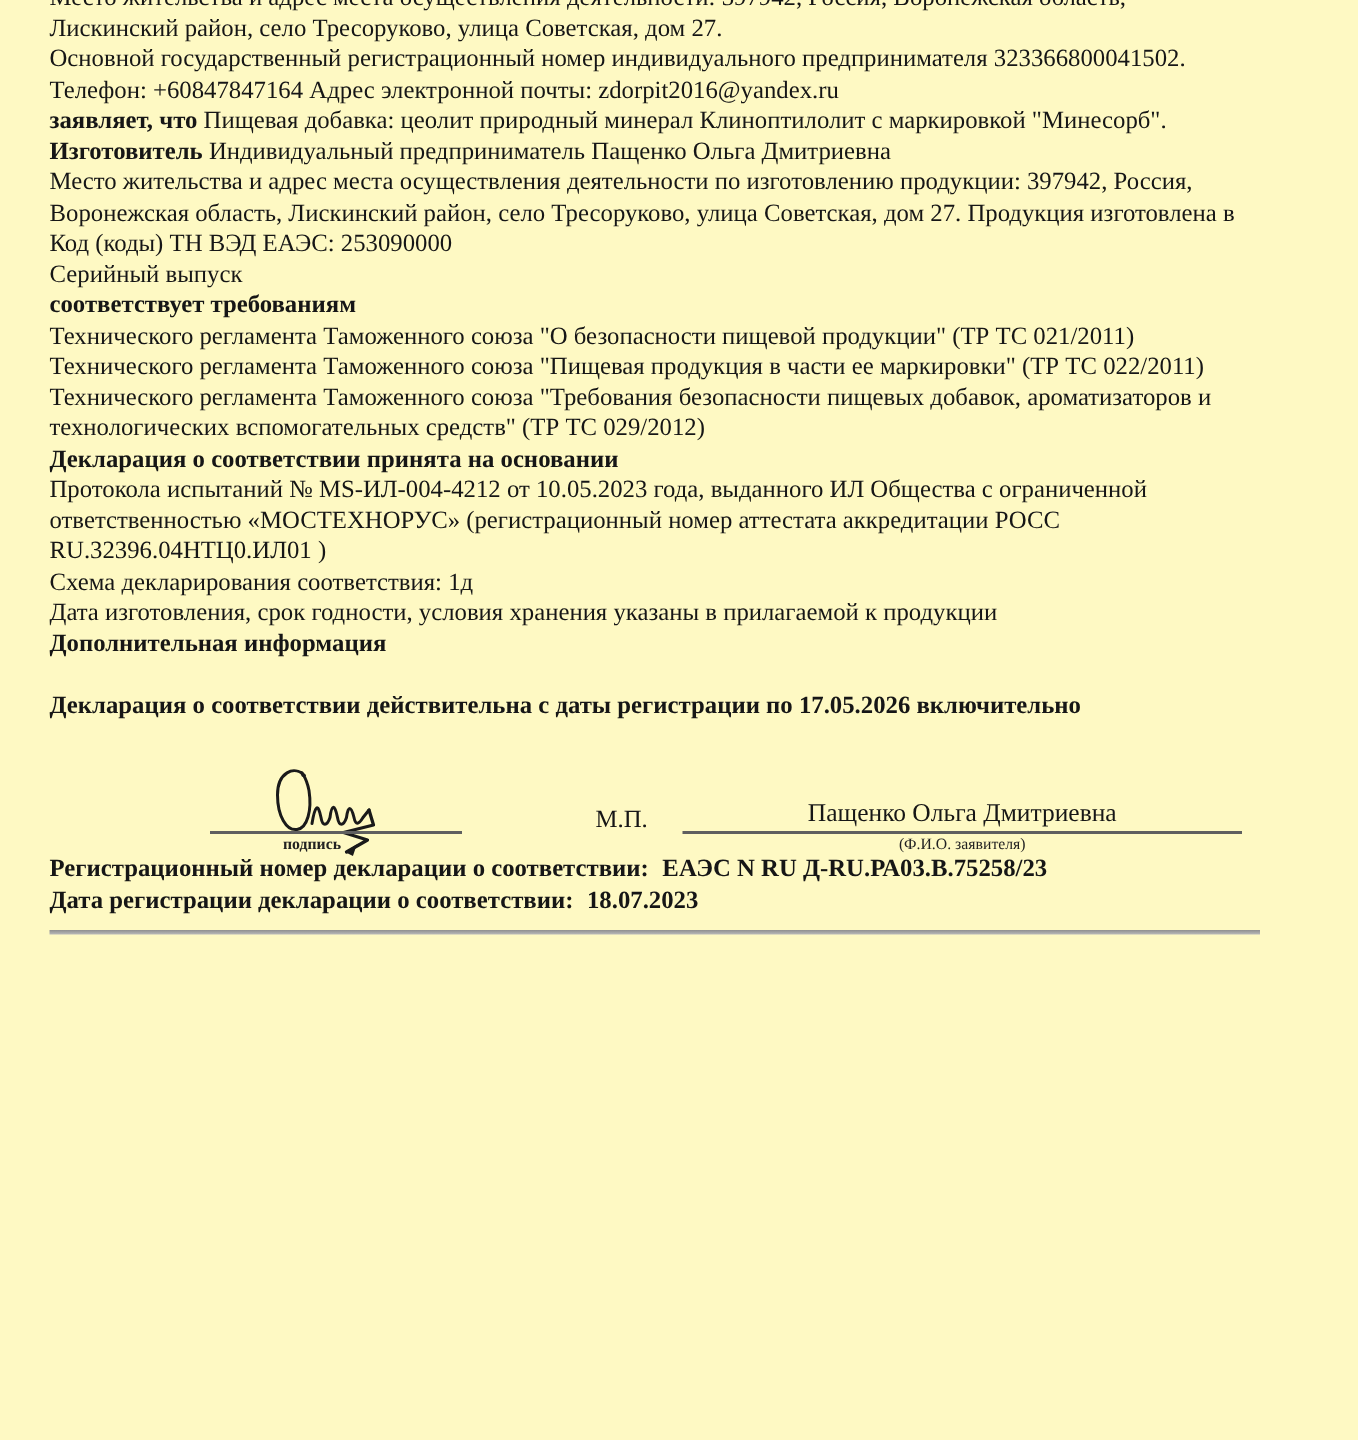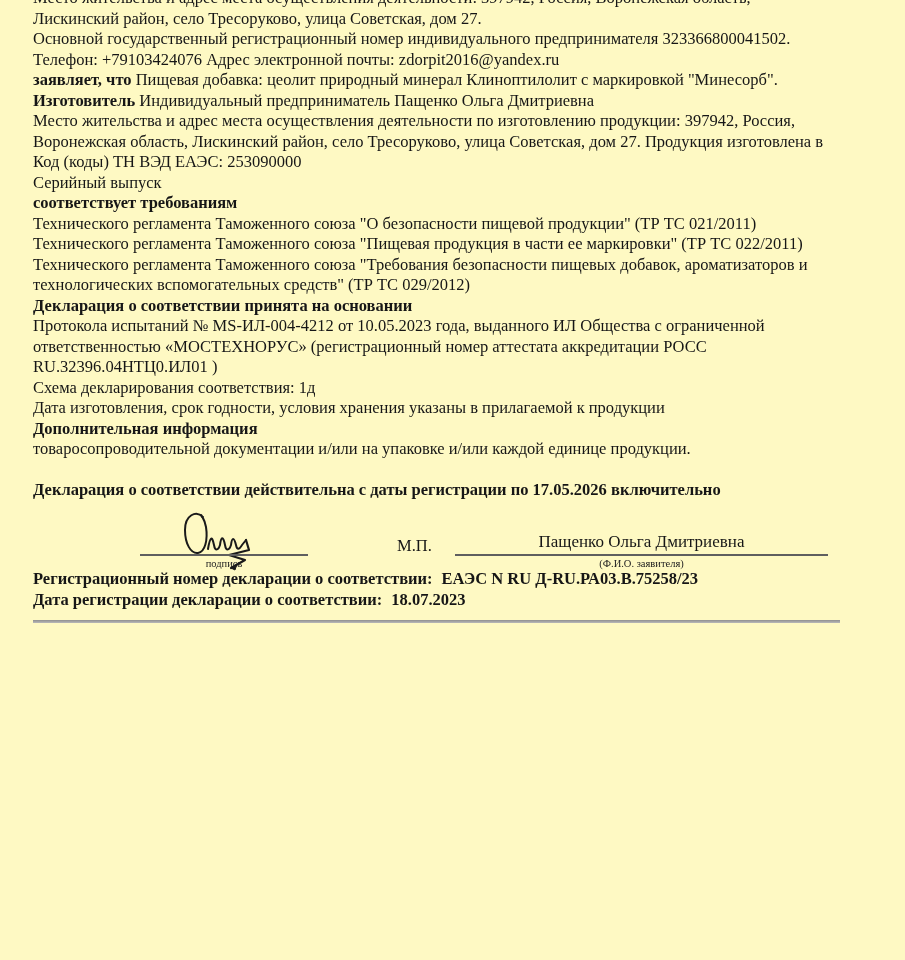--- a/index.html
+++ b/index.html
@@ -29,21 +29,21 @@
     position:absolute;top:554px;height:0;
     border-top:2px solid #5f5f5f;
   }
   .sig-underline.u1{left:140px;width:168px;}
   .sig-underline.u2{left:455px;width:373px;}
   .sig-caption{
     position:absolute;top:557px;
     font-size:10.5px;line-height:13px;
     text-align:center;color:#222222;
   }
-  .sig-caption.c1{left:140px;width:168px;}
+  .sig-caption.c1{left:124px;width:168px;font-weight:bold;}
   .sig-caption.c2{left:455px;width:373px;}
   .applicant-name{
     position:absolute;left:455px;top:532px;width:373px;
     font-size:17px;line-height:20px;text-align:center;
   }
   .stamp{
     position:absolute;left:397px;top:536px;
     font-size:16.5px;line-height:20px;
   }
   .signature-svg{
@@ -68,21 +68,21 @@
 <div class="page">
 
   <div class="body-text">
 
       <div class="line"><span class="b"></span><span>Место жительства и адрес места осуществления деятельности: 397942, Россия, Воронежская область,</span></div>
 
       <div class="line"><span class="b"></span><span>Лискинский район, село Тресоруково, улица Советская, дом 27.</span></div>
 
       <div class="line"><span class="b"></span><span>Основной государственный регистрационный номер индивидуального предпринимателя 323366800041502.</span></div>
 
-      <div class="line"><span class="b"></span><span>Телефон: +79103424076 Адрес электронной почты: zdorpit2016@yandex.ru</span></div>
+      <div class="line"><span class="b"></span><span>Телефон: +60847847164 Адрес электронной почты: zdorpit2016@yandex.ru</span></div>
 
       <div class="line"><span class="b">заявляет, что</span><span> Пищевая добавка: цеолит природный минерал Клиноптилолит с маркировкой "Минесорб".</span></div>
 
       <div class="line"><span class="b">Изготовитель</span><span> Индивидуальный предприниматель Пащенко Ольга Дмитриевна</span></div>
 
       <div class="line"><span class="b"></span><span>Место жительства и адрес места осуществления деятельности по изготовлению продукции: 397942, Россия,</span></div>
 
       <div class="line"><span class="b"></span><span>Воронежская область, Лискинский район, село Тресоруково, улица Советская, дом 27. Продукция изготовлена в</span></div>
 
 
@@ -107,21 +107,20 @@
       <div class="line"><span class="b"></span><span>ответственностью «МОСТЕХНОРУС» (регистрационный номер аттестата аккредитации РОСС</span></div>
 
       <div class="line"><span class="b"></span><span>RU.32396.04НТЦ0.ИЛ01 )</span></div>
 
       <div class="line"><span class="b"></span><span>Схема декларирования соответствия: 1д</span></div>
 
       <div class="line"><span class="b"></span><span>Дата изготовления, срок годности, условия хранения указаны в прилагаемой к продукции</span></div>
 
       <div class="line"><span class="b">Дополнительная информация</span><span></span></div>
 
-      <div class="line"><span class="b"></span><span>товаросопроводительной документации и/или на упаковке и/или каждой единице продукции.</span></div>
 
       <div class="line"><span class="b"></span><span></span></div>
 
       <div class="line"><span class="b">Декларация о соответствии действительна с даты регистрации по 17.05.2026 включительно</span><span></span></div>
     </div>
 
   <svg class="signature-svg" viewBox="0 0 100 64" fill="none" xmlns="http://www.w3.org/2000/svg">
     <path d="M28,9 C21,2 10,7 10,22 C10,36 16,46 23,45 C30,44 33,32 31,19 C29,9 24,4 27,9" stroke="#1a1a1a" stroke-width="2" stroke-linecap="round" stroke-linejoin="round"></path>
     <path d="M33,41 C35,29 37,27 39,37 C40,43 43,43 45,37 C46,29 48,27 50,37 C51,43 54,43 56,37 C57,29 59,29 61,37 C62,42 64,42 67,37 L71,32" stroke="#1a1a1a" stroke-width="2" stroke-linecap="round" stroke-linejoin="round"></path>
     <path d="M71,32 L74,42 L54,47 L70,52 L56,60" stroke="#1a1a1a" stroke-width="2.2" stroke-linecap="round" stroke-linejoin="round"></path>

